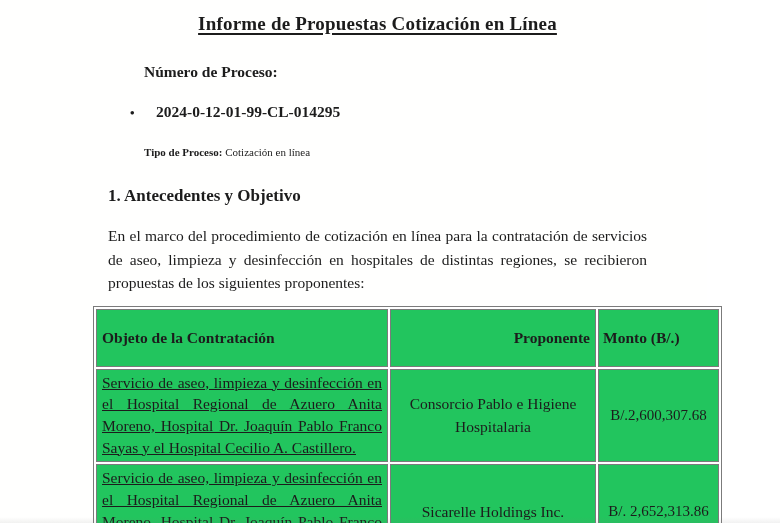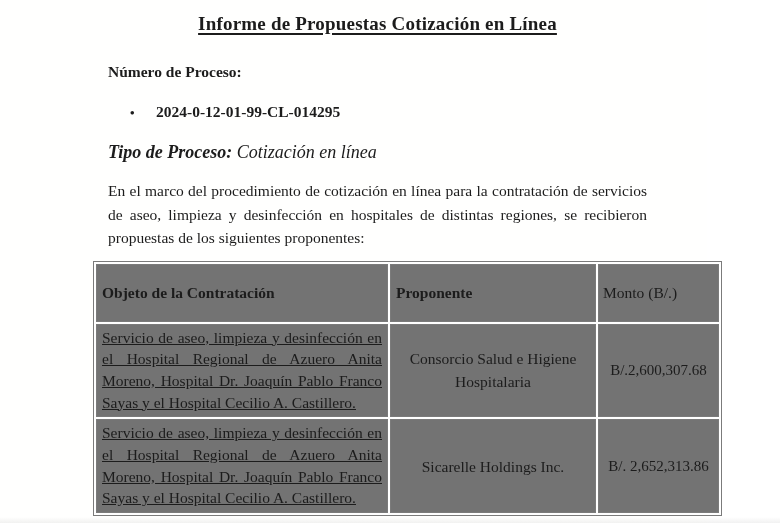--- a/index.html
+++ b/index.html
@@ -31,41 +31,40 @@
     text-decoration: underline;
     text-underline-offset: 3px;
     text-decoration-thickness: 2px;
     letter-spacing: 0.2px;
   }
   .label-line {
     margin: 26px 0 0 0;
     font-size: 15.5px;
     line-height: 20px;
   }
-  .bold { font-weight: bold; }
+  .bold { font-weight: bold; margin-left: 36px; }
   .bullet-line {
     margin: 20px 0 0 0;
     padding-left: 22px;
     font-size: 15.5px;
     line-height: 20px;
     display: flex;
     align-items: baseline;
     font-weight: bold;
   }
   .bullet-marker {
     width: 26px;
     flex: 0 0 26px;
     font-size: 13px;
   }
   .bullet-marker::before { content: "\2022"; }
   .type-line {
     margin: 19px 0 0 0;
-    font-size: 18px;
+    font-size: 11px;
     line-height: 20px;
-    font-style: italic;
   }
   .section-heading {
     margin: 23px 0 0 0;
     font-size: 17px;
     line-height: 22px;
     font-weight: bold;
   }
   .intro {
     margin: 17px 0 0 0;
     font-size: 15.5px;
@@ -77,40 +76,40 @@
     width: 629px;
     table-layout: fixed;
     border-collapse: separate;
     border-spacing: 2px;
     border: 1px solid #7b7b7b;
     background: #ffffff;
     font-size: 15.5px;
   }
   table.props th, table.props td {
     border: 1px solid #7b7b7b;
-    background: #737373;
+    background: #22c55e;
     overflow: hidden;
   }
   col.c-objeto { width: 292px; }
   col.c-proponente { width: 206px; }
   col.c-monto { width: 121px; }
   th.h-objeto {
     text-align: left;
     font-weight: bold;
     padding: 3px 5px;
     height: 22px;
   }
   th.h-proponente {
-    text-align: left;
+    text-align: right;
     font-weight: bold;
     padding: 3px 5px;
   }
   th.h-monto {
     text-align: left;
-    font-weight: normal;
+    font-weight: bold;
     padding: 19px 4px;
   }
   td.c-objeto-cell {
     text-align: justify;
     vertical-align: top;
     padding: 2px 5px 3px 5px;
     line-height: 21.7px;
     height: 84px;
     text-decoration: underline;
   }
@@ -147,40 +146,41 @@
 
   <p class="label-line"><span class="bold">Número de Proceso:</span></p>
 
   <div class="bullet-line">
     <span class="bullet-marker"></span>
     <span>2024-0-12-01-99-CL-014295</span>
   </div>
 
   <p class="type-line"><span class="bold">Tipo de Proceso:</span> <span>Cotización en línea</span></p>
 
+  <h2 class="section-heading">1. Antecedentes y Objetivo</h2>
 
   <p class="intro">En el marco del procedimiento de cotización en línea para la contratación de servicios de aseo, limpieza y desinfección en hospitales de distintas regiones, se recibieron propuestas de los siguientes proponentes:</p>
 
   <table class="props">
     <colgroup>
       <col class="c-objeto">
       <col class="c-proponente">
       <col class="c-monto">
     </colgroup>
     <thead>
       <tr>
         <th class="h-objeto">Objeto de la Contratación</th>
         <th class="h-proponente">Proponente</th>
         <th class="h-monto">Monto (B/.)</th>
       </tr>
     </thead>
     <tbody>
       <tr>
         <td class="c-objeto-cell">Servicio de aseo, limpieza y desinfección en el Hospital Regional de Azuero Anita Moreno, Hospital Dr. Joaquín Pablo Franco Sayas y el Hospital Cecilio A. Castillero.</td>
-        <td class="c-proponente-cell">Consorcio Salud e Higiene Hospitalaria</td>
+        <td class="c-proponente-cell">Consorcio Pablo e Higiene Hospitalaria</td>
         <td class="c-monto-cell">B/.2,600,307.68</td>
       </tr>
       <tr>
         <td class="c-objeto-cell">Servicio de aseo, limpieza y desinfección en el Hospital Regional de Azuero Anita Moreno, Hospital Dr. Joaquín Pablo Franco Sayas y el Hospital Cecilio A. Castillero.</td>
         <td class="c-proponente-cell">Sicarelle Holdings Inc.</td>
         <td class="c-monto-cell">B/. 2,652,313.86</td>
       </tr>
     </tbody>
   </table>
 

